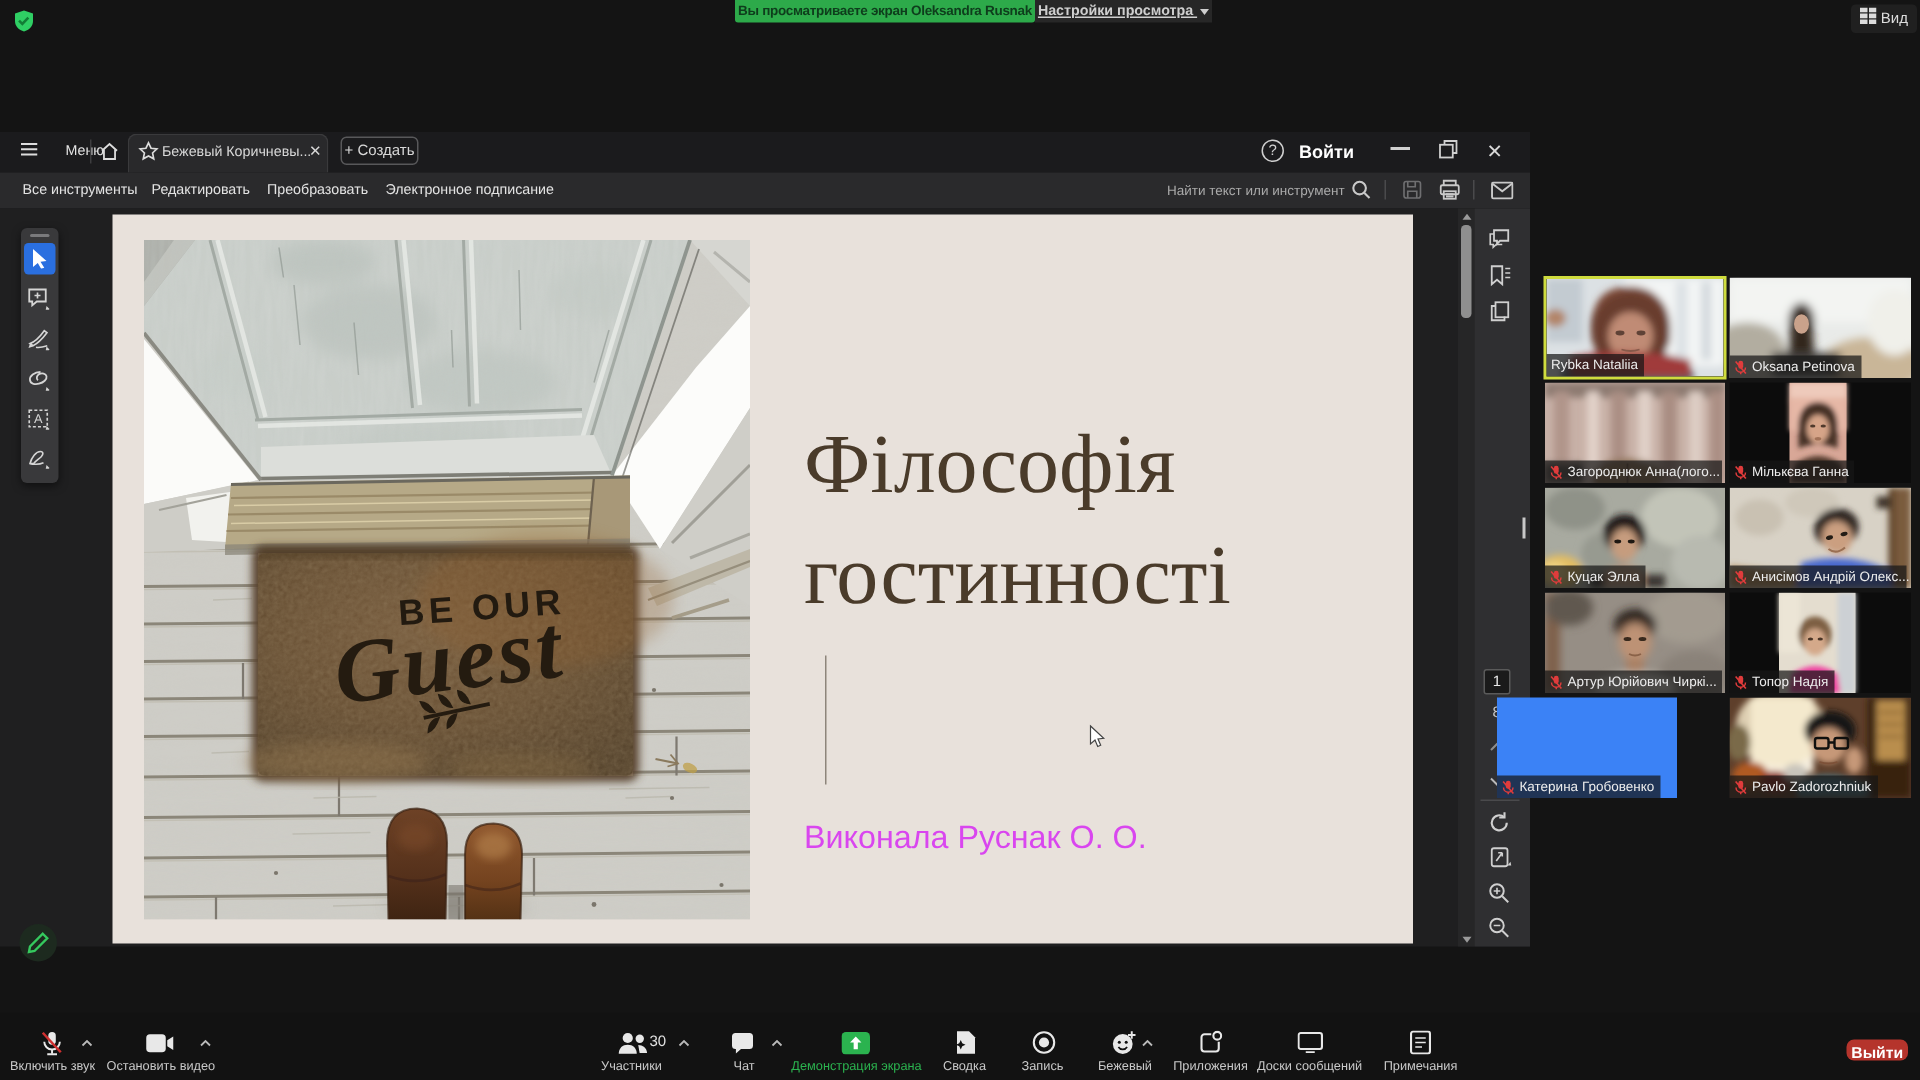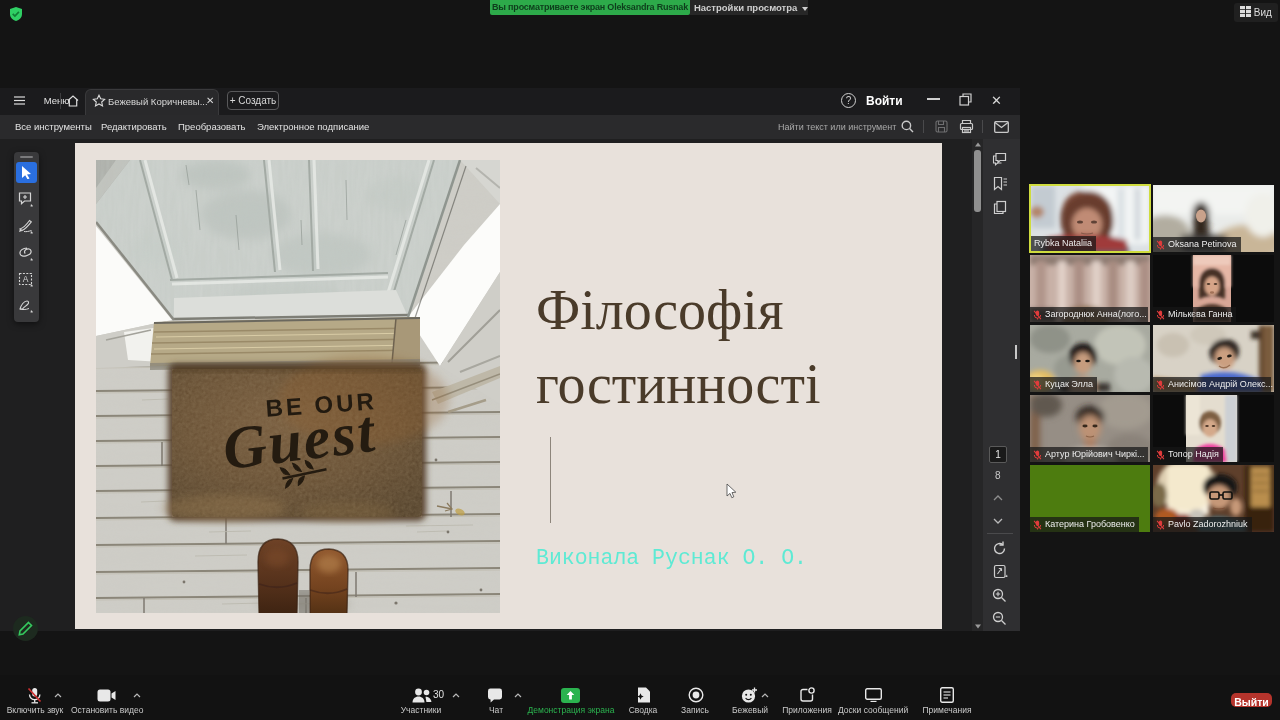--- a/index.html
+++ b/index.html
@@ -2,21 +2,21 @@
 <html><head>
 <meta charset="utf-8">
 <style>
   * { margin:0; padding:0; box-sizing:border-box; }
   html,body { width:1280px; height:720px; overflow:hidden; background:#131313; font-family:"Liberation Sans", sans-serif; }
   .abs { position:absolute; }
   #stage { position:relative; width:1280px; height:720px; background:#141414; }
 
   
   #viewbadge { left:490px; top:0; width:200px; height:15px; background:#2daa4a; color:#0e3d1c; font-size:9px; font-weight:bold; text-align:center; line-height:15px; border-radius:0 0 2px 2px; white-space:nowrap; letter-spacing:-0.2px; }
-  #viewopts { left:690px; top:0; width:118px; height:15px; background:#272727; color:#cfcfcf; font-size:9.5px; font-weight:bold; text-align:right; line-height:15px; white-space:nowrap; }
+  #viewopts { left:690px; top:0; width:118px; height:15px; background:#272727; color:#cfcfcf; font-size:9.5px; font-weight:bold; text-align:center; line-height:15px; white-space:nowrap;text-decoration:underline; }
   #vidbtn { left:1234px; top:3px; width:44px; height:19px; color:#dcdcdc; font-size:10px; line-height:19px; background:#202020; border-radius:3px; text-align:center; }
 
   
   #titlebar { left:0; top:88px; width:1020px; height:27px; background:#1b1b1d; }
   #menubar  { left:0; top:115px; width:1020px; height:24px; background:#2a2a2c; }
   #docarea  { left:0; top:139px; width:1020px; height:492px; background:#1f1f20; }
   #slide    { left:75px; top:143px; width:867px; height:486px; background:#e8e1db; }
 
   .mtxt { color:#e3e3e3; font-size:9.5px; }
   .tbtxt { color:#d8d8d8; font-size:10px; }
@@ -159,21 +159,21 @@
       <path d="M13 13l2 2-0.5.5h-2z" fill="#d5d5d5"></path>
     </svg>
 
   <div class="abs" style="left:13px;top:616px;width:25px;height:25px;border-radius:50%;background:#1d2a1f"></div>
   <svg class="abs" style="left:18px;top:621px" width="15" height="15" viewBox="0 0 15 15">
       <path d="M10.5 1.5l3 3L5 13l-3.7.7L2 10z" fill="none" stroke="#35c95e" stroke-width="1.6"></path>
     </svg>
 
   <div class="abs" style="left:536px;top:273px;color:#4a3b2a;font-family:'Liberation Serif',serif;font-size:56px;line-height:74px">Філософія<br>гостинності</div>
   <div class="abs" style="left:550px;top:437px;width:1px;height:86px;background:#8d857b"></div>
-  <div class="abs" style="left:536px;top:546px;color:#5eead4;font-family:Liberation Mono, monospace;font-size:21.5px">Виконала Руснак О. О.</div>
+  <div class="abs" style="left:536px;top:546px;color:#d946ef;font-family:Liberation Sans, sans-serif;font-size:21.5px">Виконала Руснак О. О.</div>
   <svg class="abs" style="left:726px;top:483px" width="11" height="17" viewBox="0 0 11 17">
       <path d="M1 1l0 12 3-2.6 1.8 4.3 2-.9-1.8-4.2 3.8-.4z" fill="#fff" stroke="#444" stroke-width="0.8"></path>
     </svg>
 
   <svg class="abs" style="left:96px;top:160px" width="404" height="453" viewBox="0 0 404 453" id="photo">
     <defs>
       <filter id="soft3" x="-20%" y="-20%" width="140%" height="140%">
           <feGaussianBlur stdDeviation="3"></feGaussianBlur>
         </filter>
       <filter id="soft5" x="-20%" y="-20%" width="140%" height="140%">
@@ -683,21 +683,21 @@
       </g>
     </svg>
     <div class="label"><svg class="micr" viewBox="0 0 10 11">
           <rect x="3.2" y="0.5" width="3.6" height="6" rx="1.8" fill="#e03c3c"></rect>
           <path d="M1.5 5.5a3.5 3.5 0 0 0 7 0" fill="none" stroke="#e03c3c" stroke-width="1.1"></path>
           <line x1="5" y1="9" x2="5" y2="10.5" stroke="#e03c3c" stroke-width="1.1"></line>
           <line x1="1.2" y1="1" x2="8.8" y2="10" stroke="#e03c3c" stroke-width="1.2"></line>
         </svg>Топор Надія</div>
   </div>
 
-  <div class="tile" style="left:1030px;top:465px;width:120px;height:67px;background:#4d7c0f">
+  <div class="tile" style="left:998px;top:465px;width:120px;height:67px;background:#3b82f6">
     <div class="label"><svg class="micr" viewBox="0 0 10 11">
           <rect x="3.2" y="0.5" width="3.6" height="6" rx="1.8" fill="#e03c3c"></rect>
           <path d="M1.5 5.5a3.5 3.5 0 0 0 7 0" fill="none" stroke="#e03c3c" stroke-width="1.1"></path>
           <line x1="5" y1="9" x2="5" y2="10.5" stroke="#e03c3c" stroke-width="1.1"></line>
           <line x1="1.2" y1="1" x2="8.8" y2="10" stroke="#e03c3c" stroke-width="1.2"></line>
         </svg>Катерина Гробовенко</div>
   </div>
 
   <div class="tile" style="left:1153px;top:465px;width:121px;height:67px">
     <svg width="121" height="67" viewBox="0 0 121 67">

